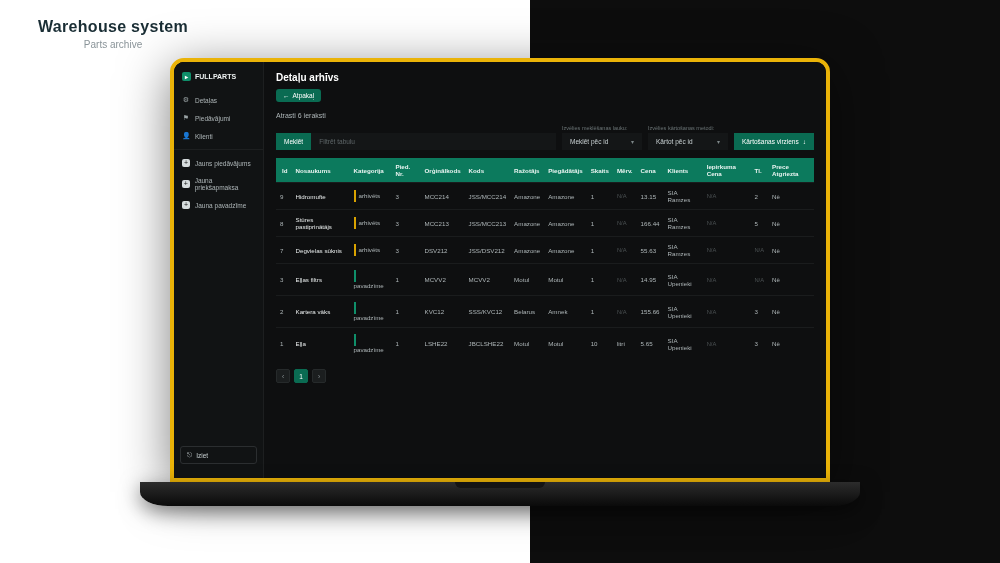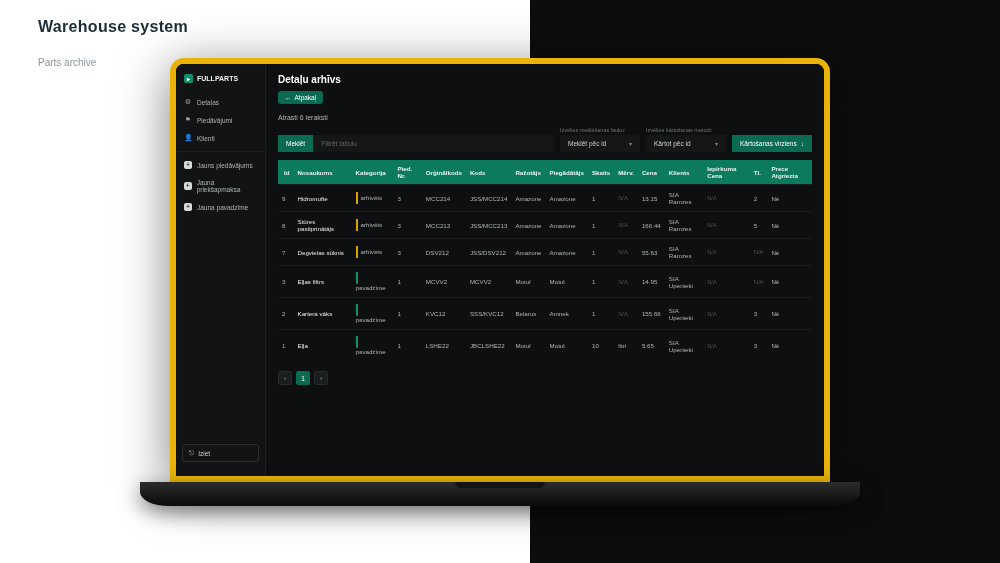--- a/index.html
+++ b/index.html
@@ -5,31 +5,31 @@
 * { box-sizing: border-box; margin: 0; padding: 0; }
 body {
   width: 1000px; height: 563px;
   font-family: -apple-system, BlinkMacSystemFont, "Segoe UI", Arial, sans-serif;
   background: linear-gradient(to right, #fff 0%, #fff 53%, #0d0d0d 53%, #0d0d0d 100%);
   overflow: hidden;
   position: relative;
 }
 .page-heading { position: absolute; top: 18px; left: 38px; }
 .page-heading h1 { font-size: 16px; font-weight: 700; color: #1a2e35; letter-spacing: .3px; }
-.page-heading p { font-size: 10px; color: #8a9499; margin-top: 21px; }
+.page-heading p { font-size: 10px; color: #8a9499; margin-top: 3px; text-align: center; }
 
 .laptop {
   position: absolute;
   top: 58px; left: 170px;
   width: 660px;
 }
 .laptop-screen {
   width: 660px; height: 424px;
   background: #000;
-  border: 6px solid #eab308;
+  border: 4px solid #eab308;
   border-radius: 14px 14px 0 0;
   box-shadow: 0 10px 50px rgba(0,0,0,.5);
   overflow: hidden;
   position: relative;
 }
 .laptop-keyboard {
   width: 720px; height: 24px;
   margin-left: -30px;
   background: linear-gradient(#2c2c2c,#0a0a0a);
   border-radius: 0 0 28px 28px / 0 0 14px 14px;

